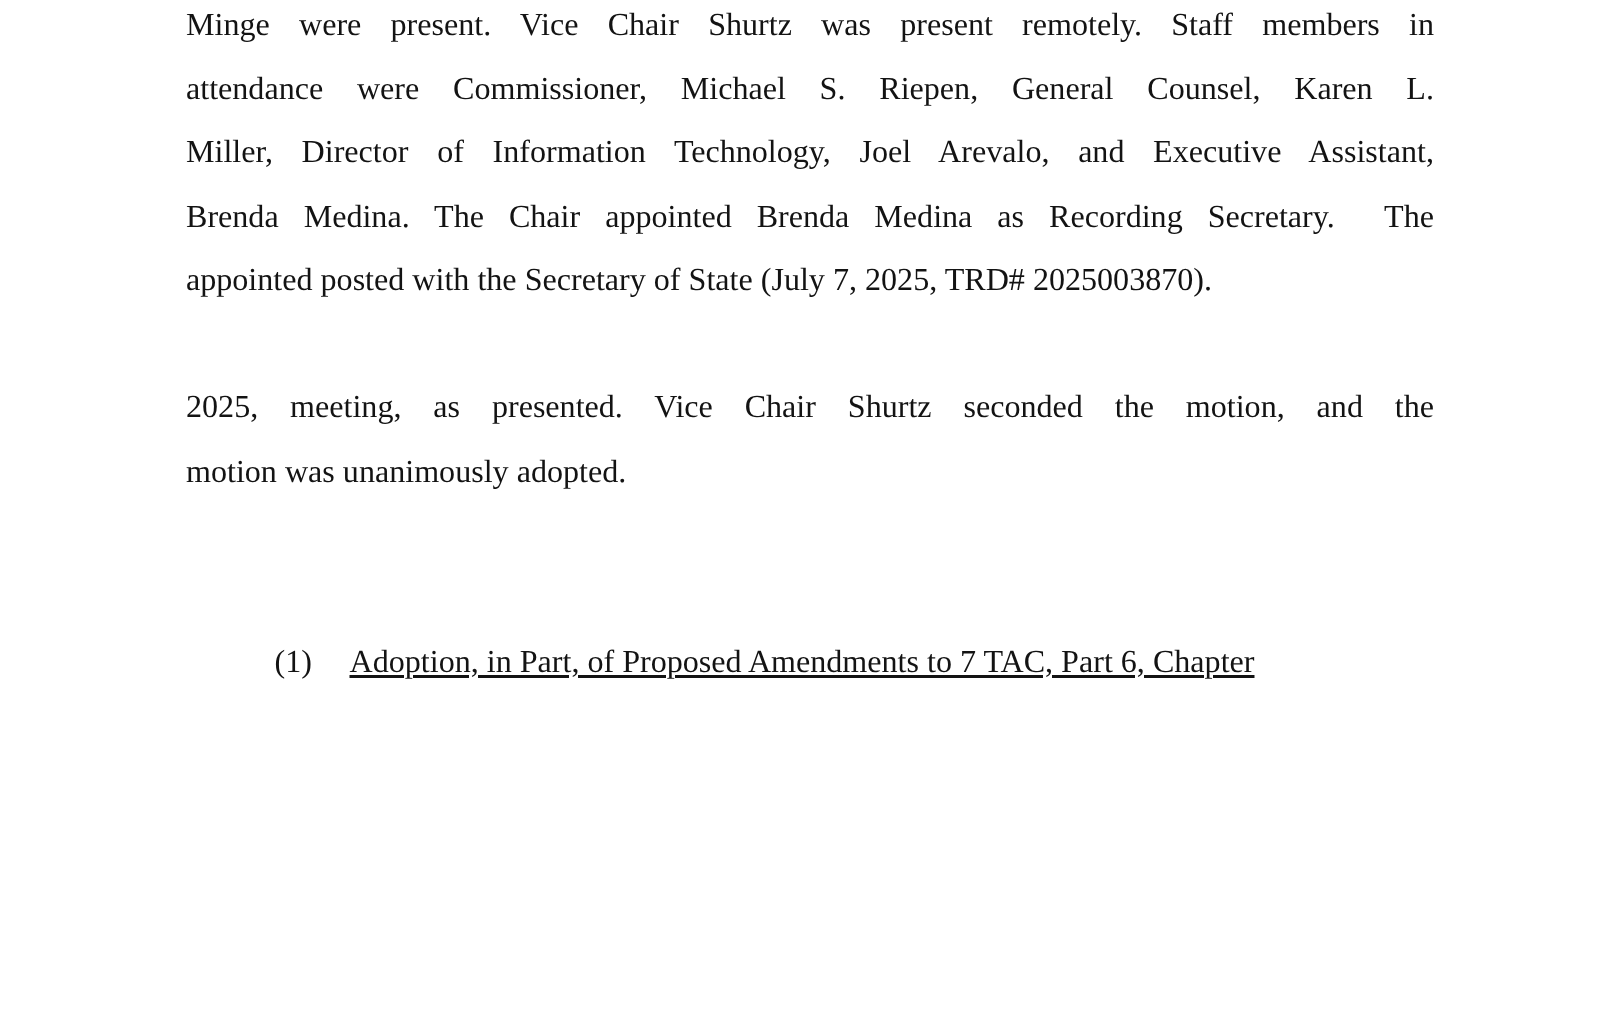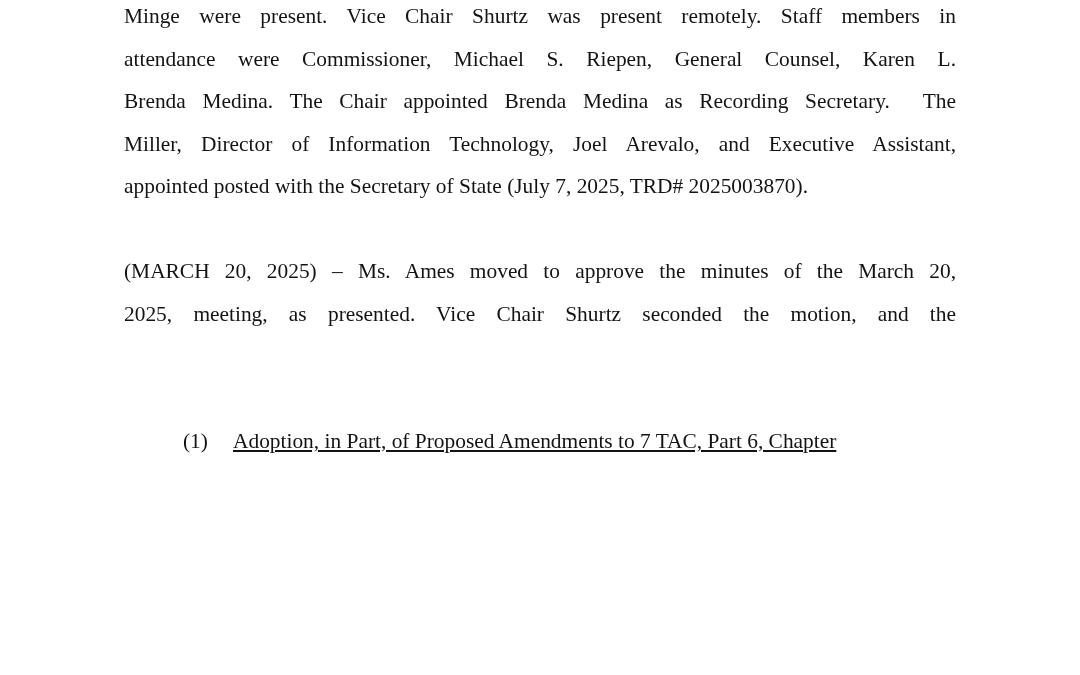--- a/index.html
+++ b/index.html
@@ -32,27 +32,27 @@
   .marker  { display: inline-block; width: 62px; font-weight: bold; }
   .marker2 { display: inline-block; width: 50px; }
 </style>
 </head>
 <body>
 
 <div id="doc">
     <div class="para">
       <div class="line j"><span class="">Minge were present. Vice Chair Shurtz was present remotely. Staff members in</span></div>
       <div class="line j"><span class="">attendance were Commissioner, Michael S. Riepen, General Counsel, Karen L.</span></div>
+      <div class="line j"><span class="">Miller, Director of Information Technology, Joel Arevalo, and Executive Assistant,</span></div>
       <div class="line j"><span class="">Brenda Medina. The Chair appointed Brenda Medina as Recording Secretary.&nbsp; The</span></div>
-      <div class="line j"><span class="">Miller, Director of Information Technology, Joel Arevalo, and Executive Assistant,</span></div>
       <div class="line"><span class="">appointed posted with the Secretary of State </span><span class="b">(July 7, 2025, TRD# 2025003870)</span><span class="">.</span></div>
     </div>
     <div class="line blank"></div>
     <div class="para">
-      <div class="line j"><span class="b">(MARCH 20, 2025)</span><span class=""> – Ms. Ames moved to approve the minutes of the March 20,</span></div>
       <div class="line j"><span class="">2025, meeting, as presented. Vice Chair Shurtz seconded the motion, and the</span></div>
+      <div class="line"><span class="">motion was unanimously adopted.</span></div>
     </div>
     <div class="line blank"></div>
     <div class="line blank"></div>
     <div class="para indent">
       <div class="line"><span class="marker2">(1)</span><span class="">Adoption, in Part, of Proposed Amendments to 7 TAC, Part 6, Chapter</span></div>
     </div>
   </div>
 
 </body></html>

